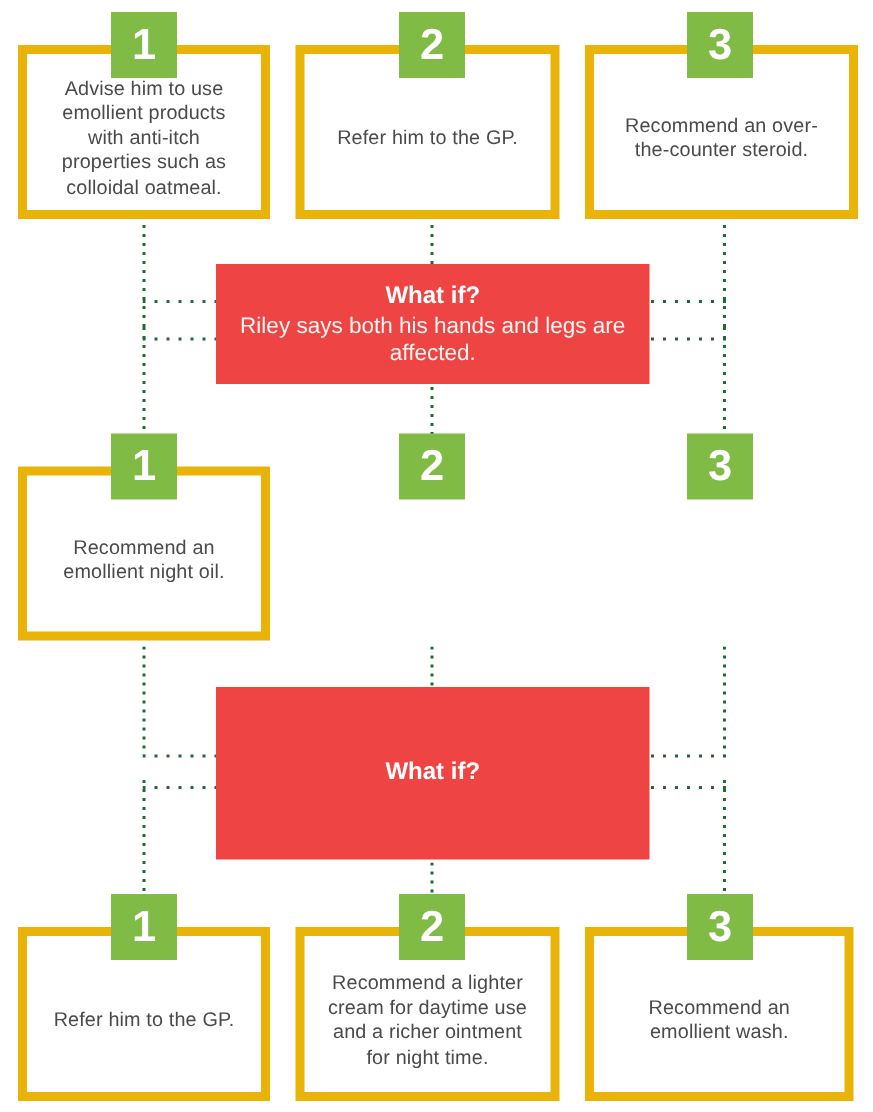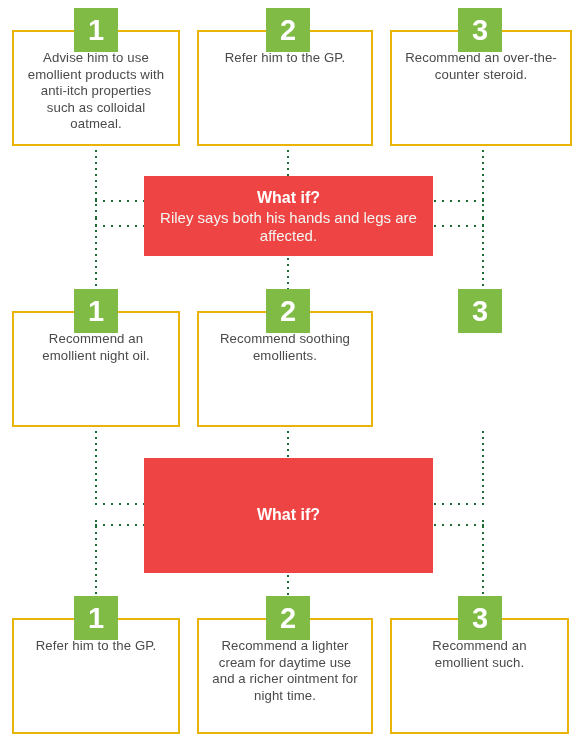--- a/index.html
+++ b/index.html
@@ -21,23 +21,24 @@
     left: 0;
     top: 0;
     width: 582px;
     height: 741px;
   }
 
   
   .card {
     position: absolute;
     box-sizing: border-box;
-    border: 2px solid #eab308;
+    border: 6px solid #eab308;
     background: #ffffff;
     display: flex;
+    align-items: center;
     justify-content: center;
     padding: 18px 12px 10px 12px;
   }
   .card-text {
     font-size: 13.2px;
     line-height: 16.5px;
     color: #4a4a4a;
     text-align: center;
     letter-spacing: 0.1px;
   }
@@ -139,23 +140,20 @@
     <div class="whatif-body">Riley says both his hands and legs are affected.</div>
   </div>
 
   <div class="dot-v" style="left:287px; top:258px; height:52px;"></div>
 
   <div class="card" style="left:12px; top:311px; width:168px; height:116px;">
     <div class="card-text">Recommend an emollient night oil.</div>
   </div>
   <div class="badge" style="left:74px; top:289px;">1</div>
 
-  <div class="card" style="left:197px; top:311px; width:176px; height:116px;">
-    <div class="card-text">Recommend soothing emollients.</div>
-  </div>
   <div class="badge" style="left:266px; top:289px;">2</div>
 
   <div class="badge" style="left:458px; top:289px;">3</div>
 
   <div class="dot-v" style="left:95px; top:431px; height:72px;"></div>
   <div class="dot-h" style="left:95px; top:503px; width:50px;"></div>
   <div class="dot-h" style="left:95px; top:524px; width:50px;"></div>
   <div class="dot-v" style="left:95px; top:520px; height:98px;"></div>
 
   <div class="dot-v" style="left:287px; top:431px; height:28px;"></div>
@@ -175,17 +173,17 @@
     <div class="card-text">Refer him to the GP.</div>
   </div>
   <div class="badge" style="left:74px; top:596px;">1</div>
 
   <div class="card" style="left:197px; top:618px; width:176px; height:116px;">
     <div class="card-text">Recommend a lighter cream for daytime use and a richer ointment for night time.</div>
   </div>
   <div class="badge" style="left:266px; top:596px;">2</div>
 
   <div class="card" style="left:390px; top:618px; width:179px; height:116px;">
-    <div class="card-text">Recommend an emollient such.</div>
+    <div class="card-text">Recommend an emollient wash.</div>
   </div>
   <div class="badge" style="left:458px; top:596px;">3</div>
 
 </div>
 
 </body></html>

